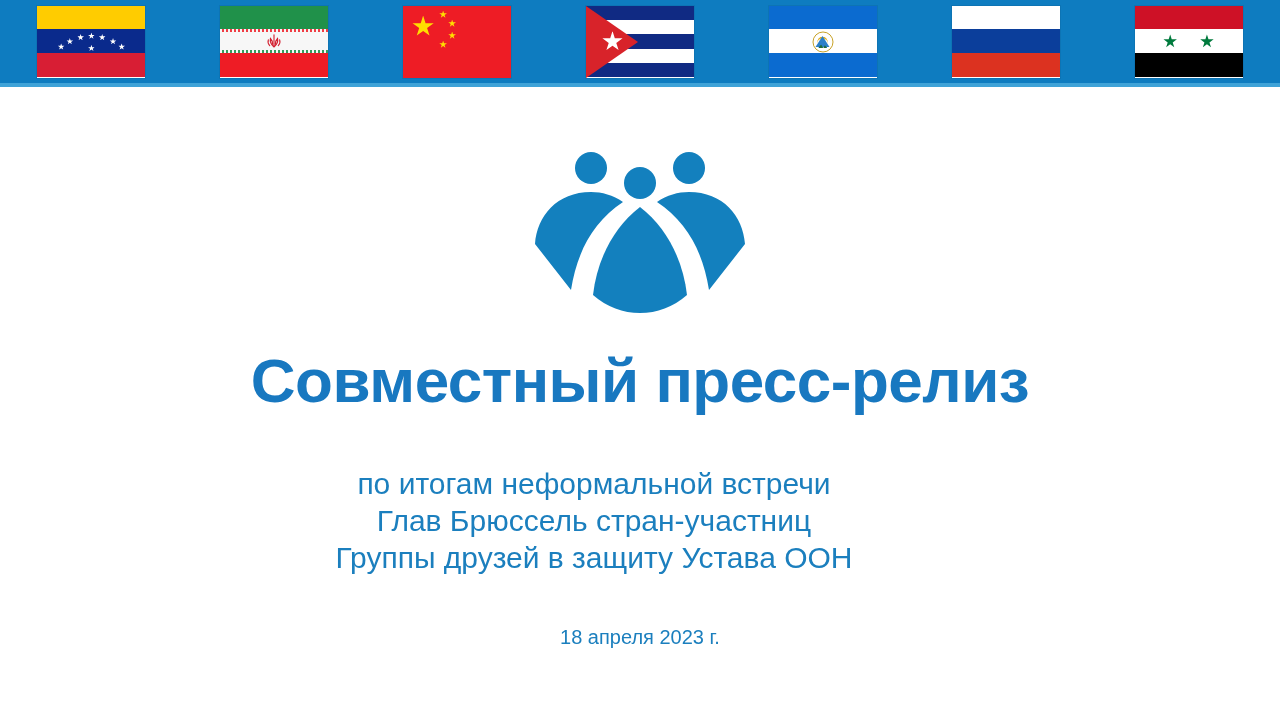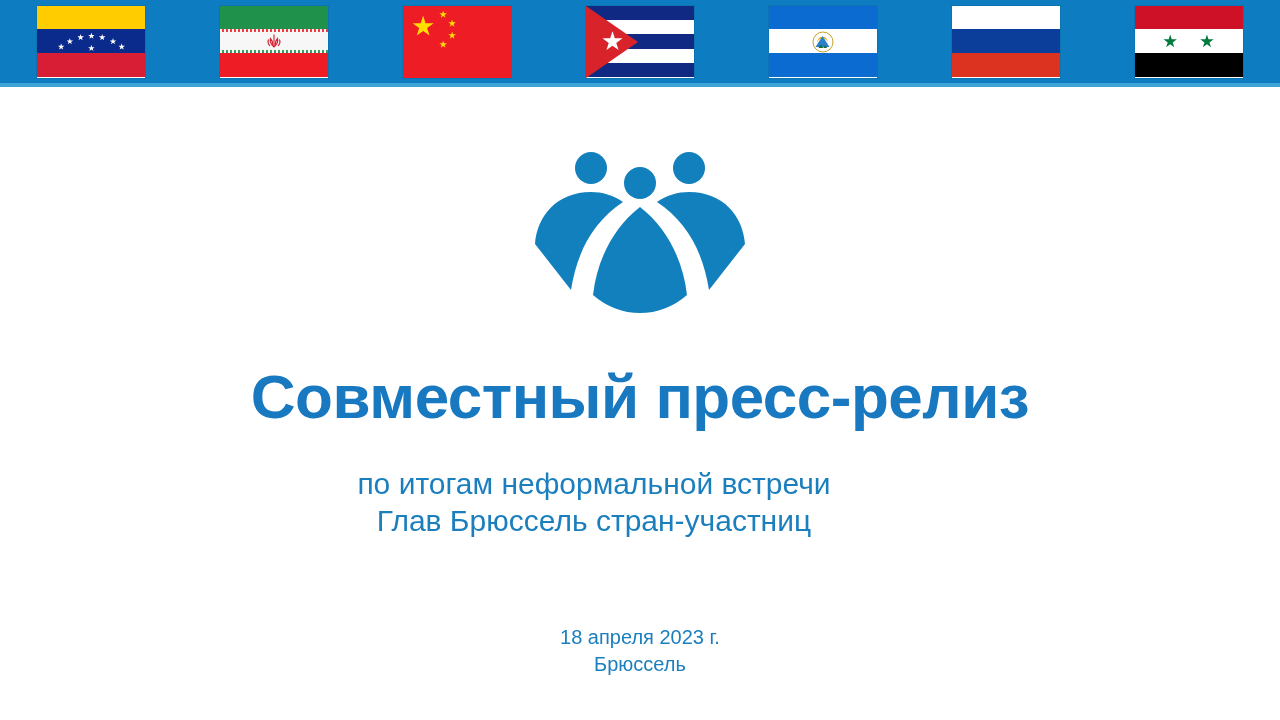--- a/index.html
+++ b/index.html
@@ -214,21 +214,20 @@
     position: absolute;
     left: 0;
     top: 345px;
     width: 1280px;
     text-align: center;
     font-size: 62px;
     font-weight: bold;
     color: #1878C0;
     letter-spacing: -0.5px;
     white-space: nowrap;
-    margin-top: 16px;
   }
   .subtitle {
     position: absolute;
     left: 0;
     top: 465px;
     width: 1188px;
     text-align: center;
     font-size: 30px;
     line-height: 37px;
     color: #1B7FBE;
@@ -371,20 +370,20 @@
                  C 148,120 132,88 105,67 Z"></path>
       </g>
     </svg>
   </div>
 
   <div class="title">Совместный пресс-релиз</div>
 
   <div class="subtitle">
     <div>по итогам неформальной встречи</div>
     <div>Глав Брюссель стран-участниц</div>
+    <div>Группы друзей в защиту Устава ООН</div>
   </div>
 
   <div class="dateplace">
     <div>18 апреля 2023 г.</div>
-    <div>Брюссель</div>
   </div>
 
 </div>
 
 </body></html>

